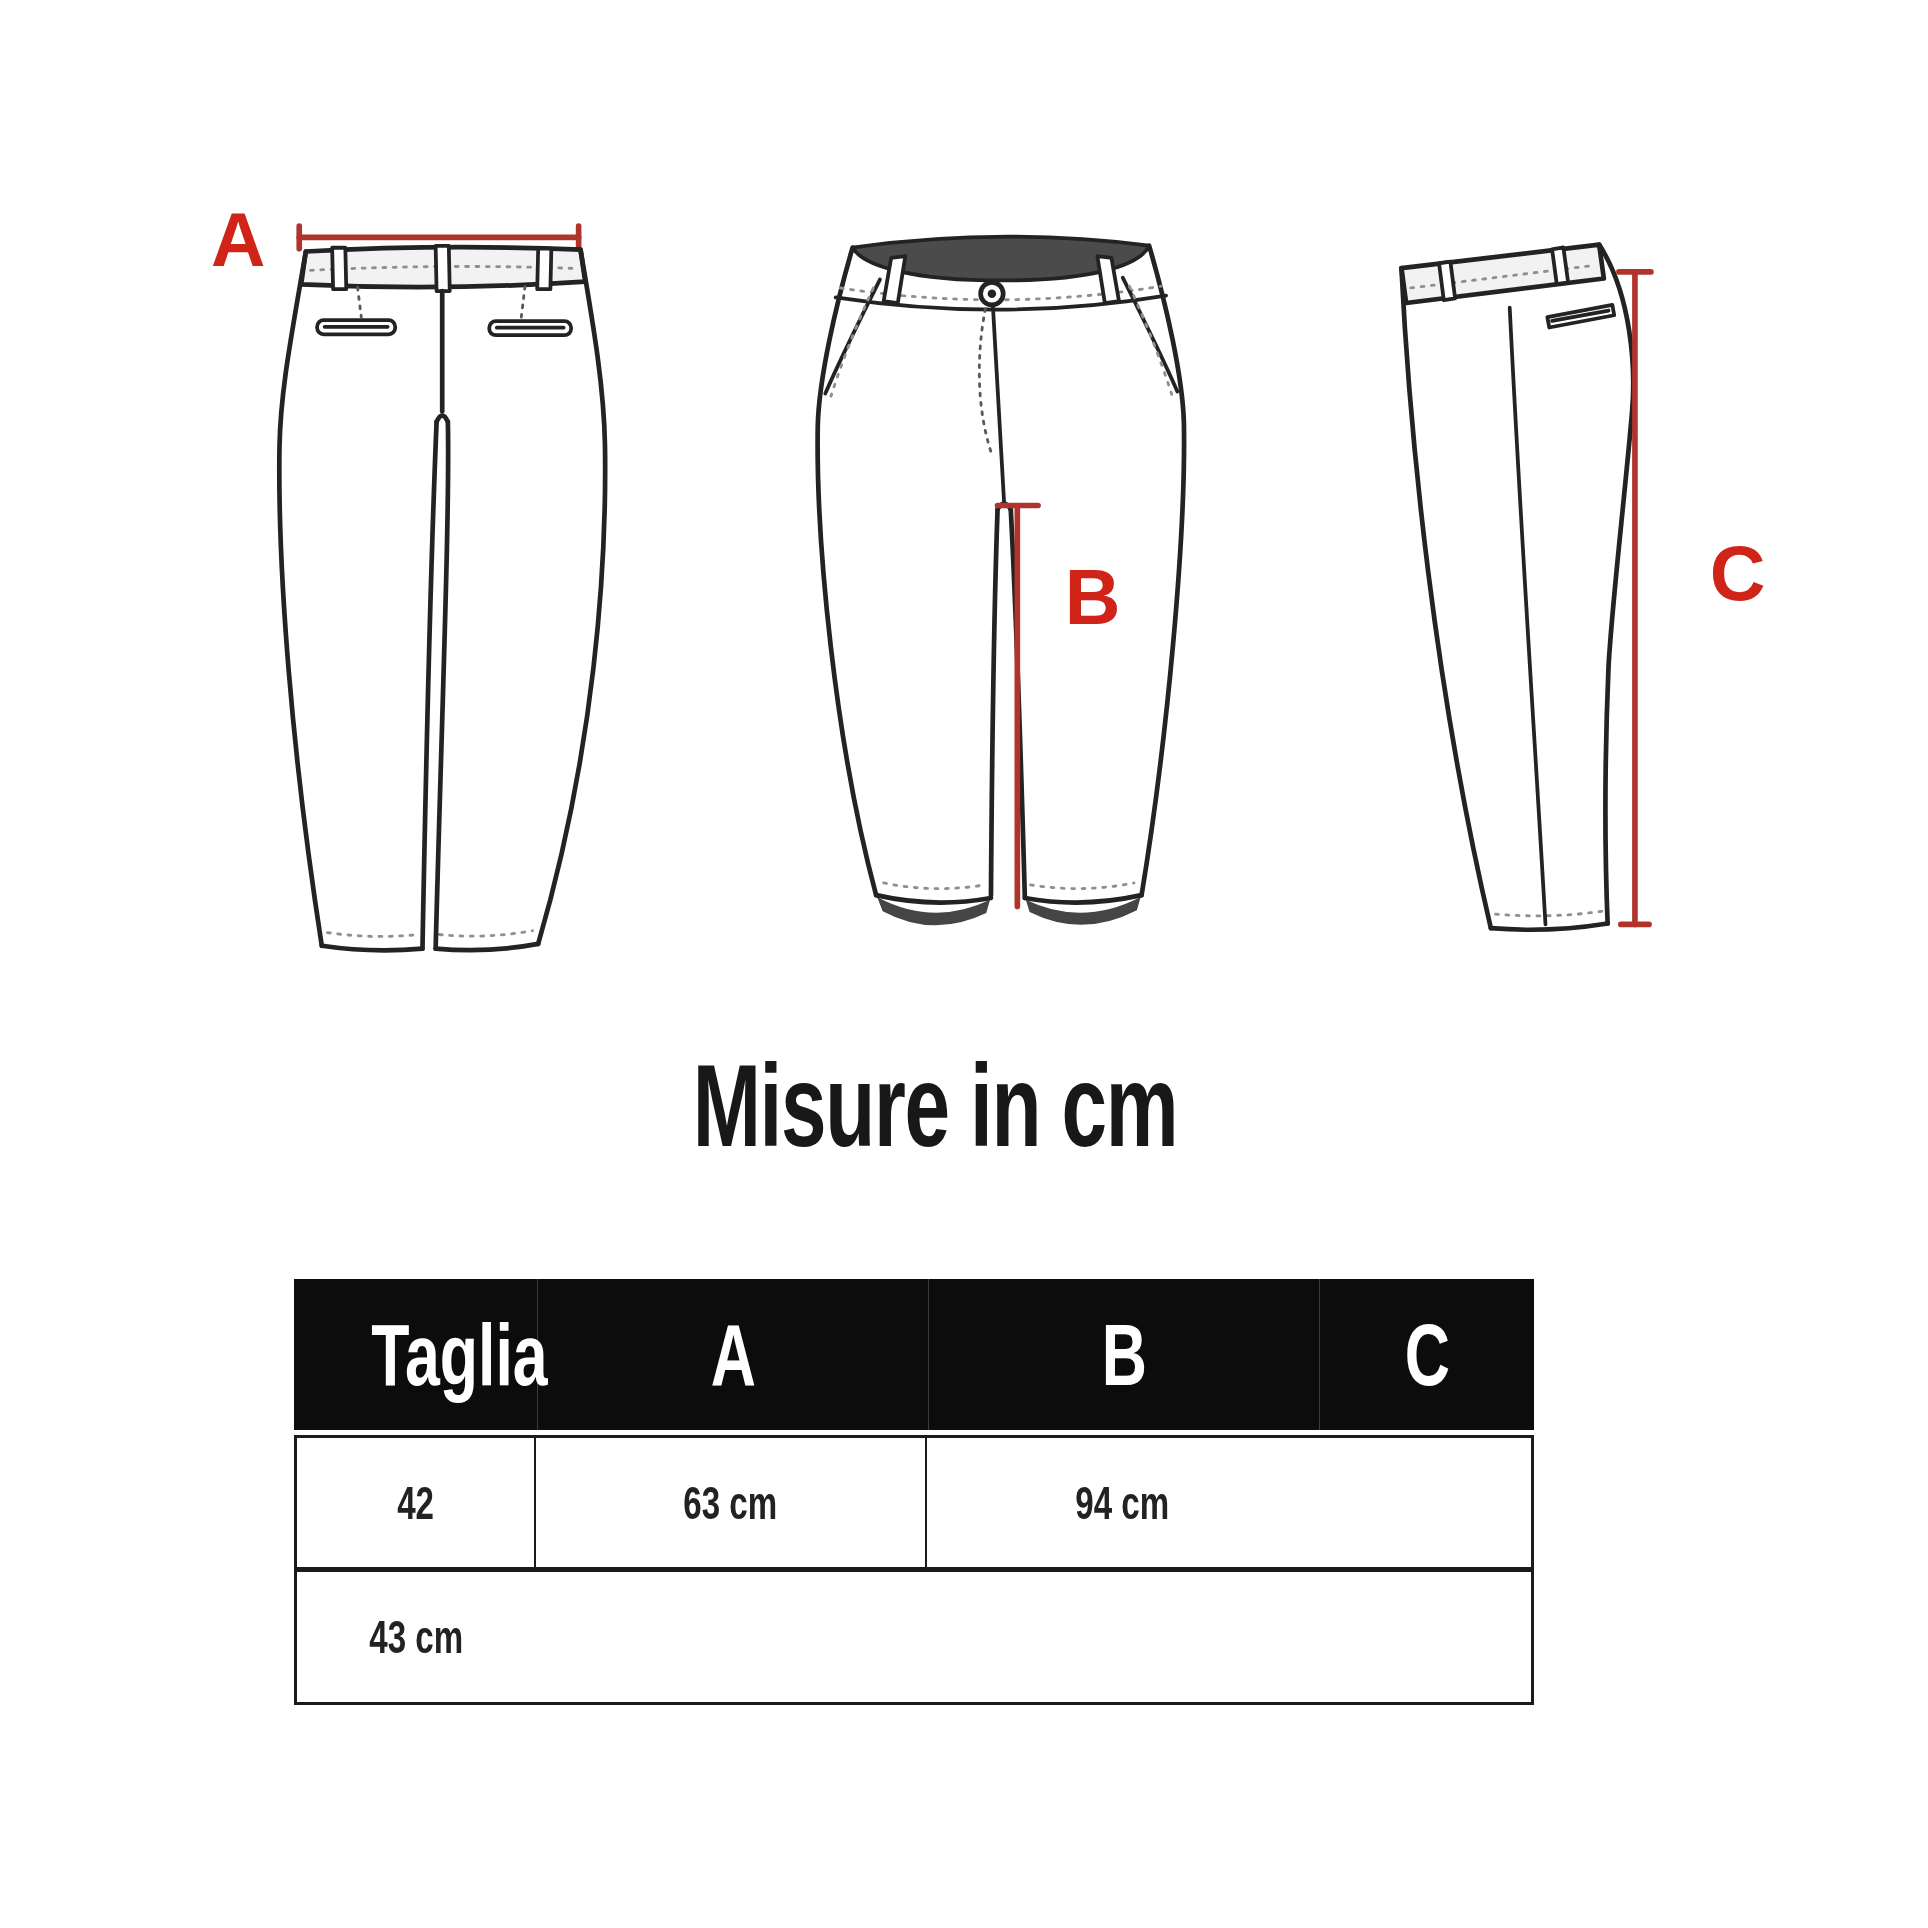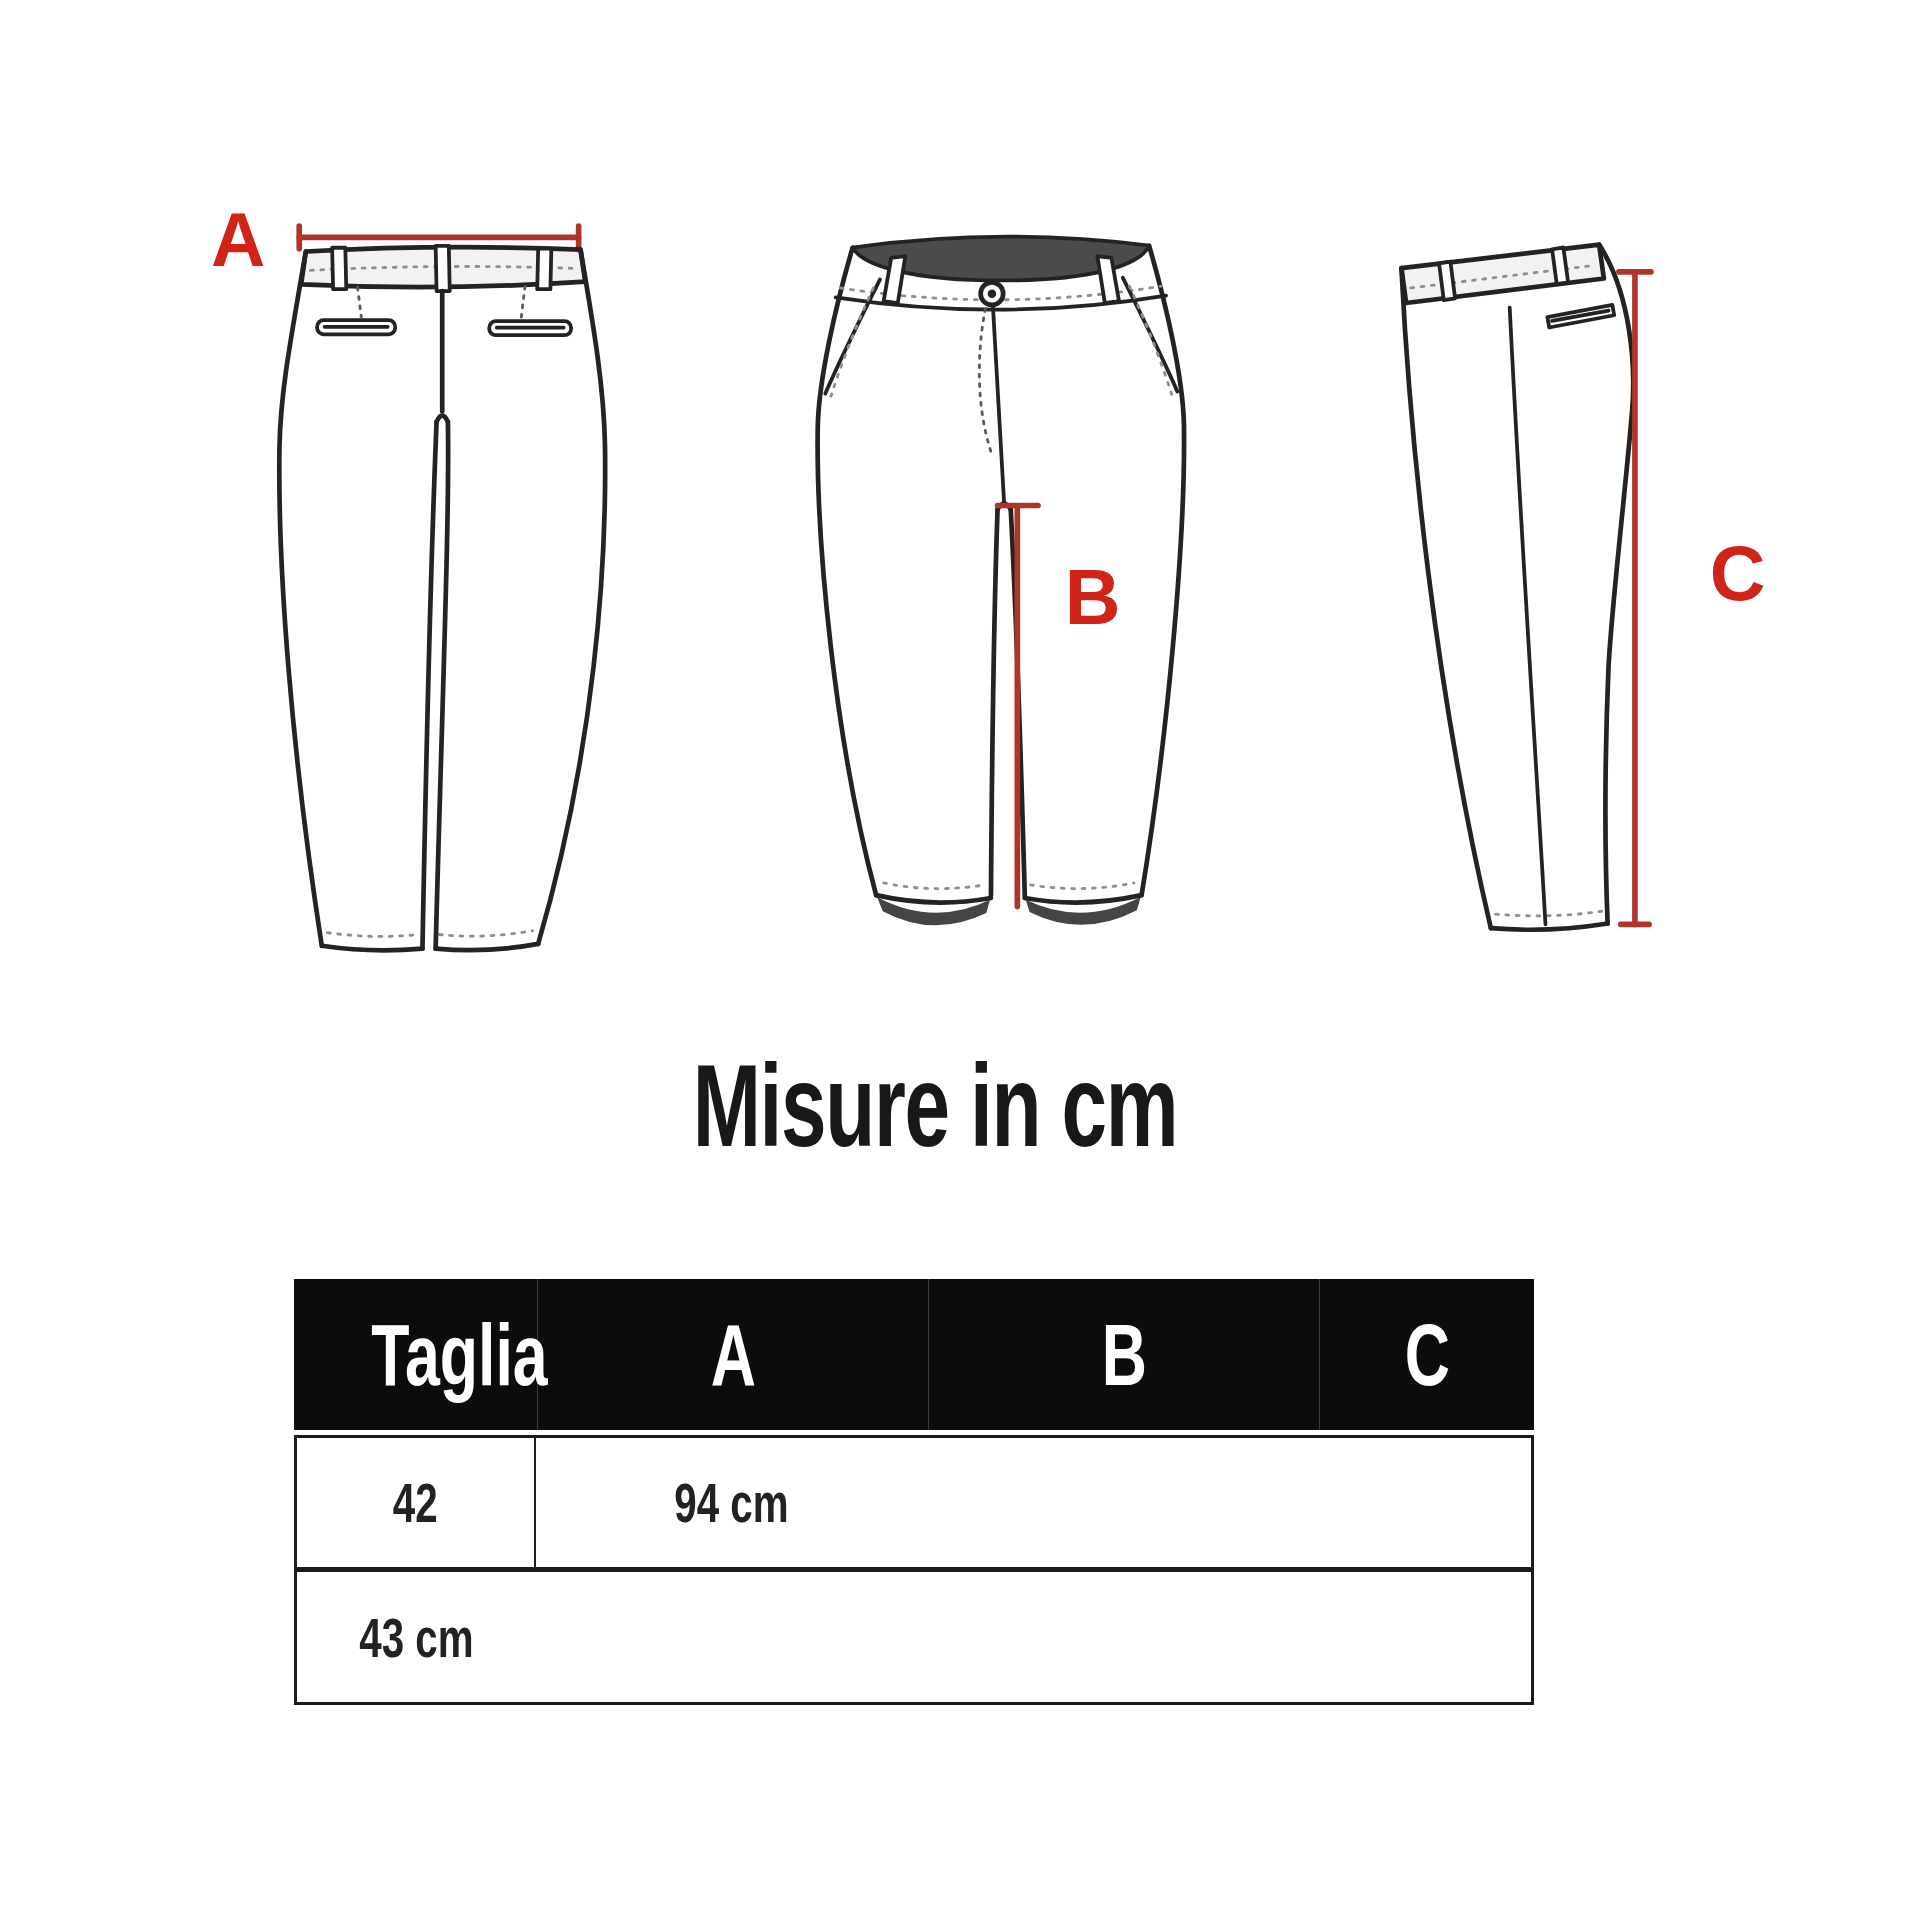--- a/index.html
+++ b/index.html
@@ -38,21 +38,21 @@
   }
   .hcell{display:flex;align-items:center;justify-content:center;height:100%;font-size:87px;font-weight:700;}
   .hcell.first{justify-content:flex-start;padding-left:43px;box-sizing:border-box;}
   .hcell + .hcell{border-left:1.9px solid rgba(255,255,255,0.20);box-sizing:border-box;}
   .tbody{border:3.8px solid #1b1b1b;margin-top:4.7px;background:#ffffff;}
   .trow{display:grid;grid-template-columns:239px 391px 391px 1fr;}
   .trow + .trow{border-top:2.8px solid #1b1b1b;margin-top:2.8px;position:relative;}
   .trow + .trow::before{content:"";position:absolute;left:0;right:0;top:-5.6px;height:2.8px;background:#1b1b1b;}
   .tcell{
     height:130px;display:flex;align-items:center;justify-content:center;
-    font-size:56px;font-weight:700;color:#222222;border-right:2.8px solid #1b1b1b;box-sizing:border-box;
+    font-size:46px;font-weight:700;color:#222222;border-right:2.8px solid #1b1b1b;box-sizing:border-box;
   }
   .tcell:last-child{border-right:none;}
   .squeeze{display:inline-block;transform:scaleX(0.72);white-space:nowrap;}
 </style>
 </head>
 <body>
 
 <svg id="back-view" class="drawing" width="508" height="838" viewBox="0 0 540 890" aria-hidden="true">
 
   <g>
@@ -175,20 +175,23 @@
     <div class="hcell">
         <span class="squeeze">C</span>
       </div>
   </div>
   <div class="tbody">
     <div class="trow">
       <div class="tcell">
           <span class="squeeze">42</span>
         </div>
       <div class="tcell">
+          <span class="squeeze">63 cm</span>
+        </div>
+      <div class="tcell">
           <span class="squeeze">94 cm</span>
         </div>
     </div>
     <div class="trow">
       <div class="tcell">
           <span class="squeeze">43 cm</span>
         </div>
     </div>
   </div>
 </div>

